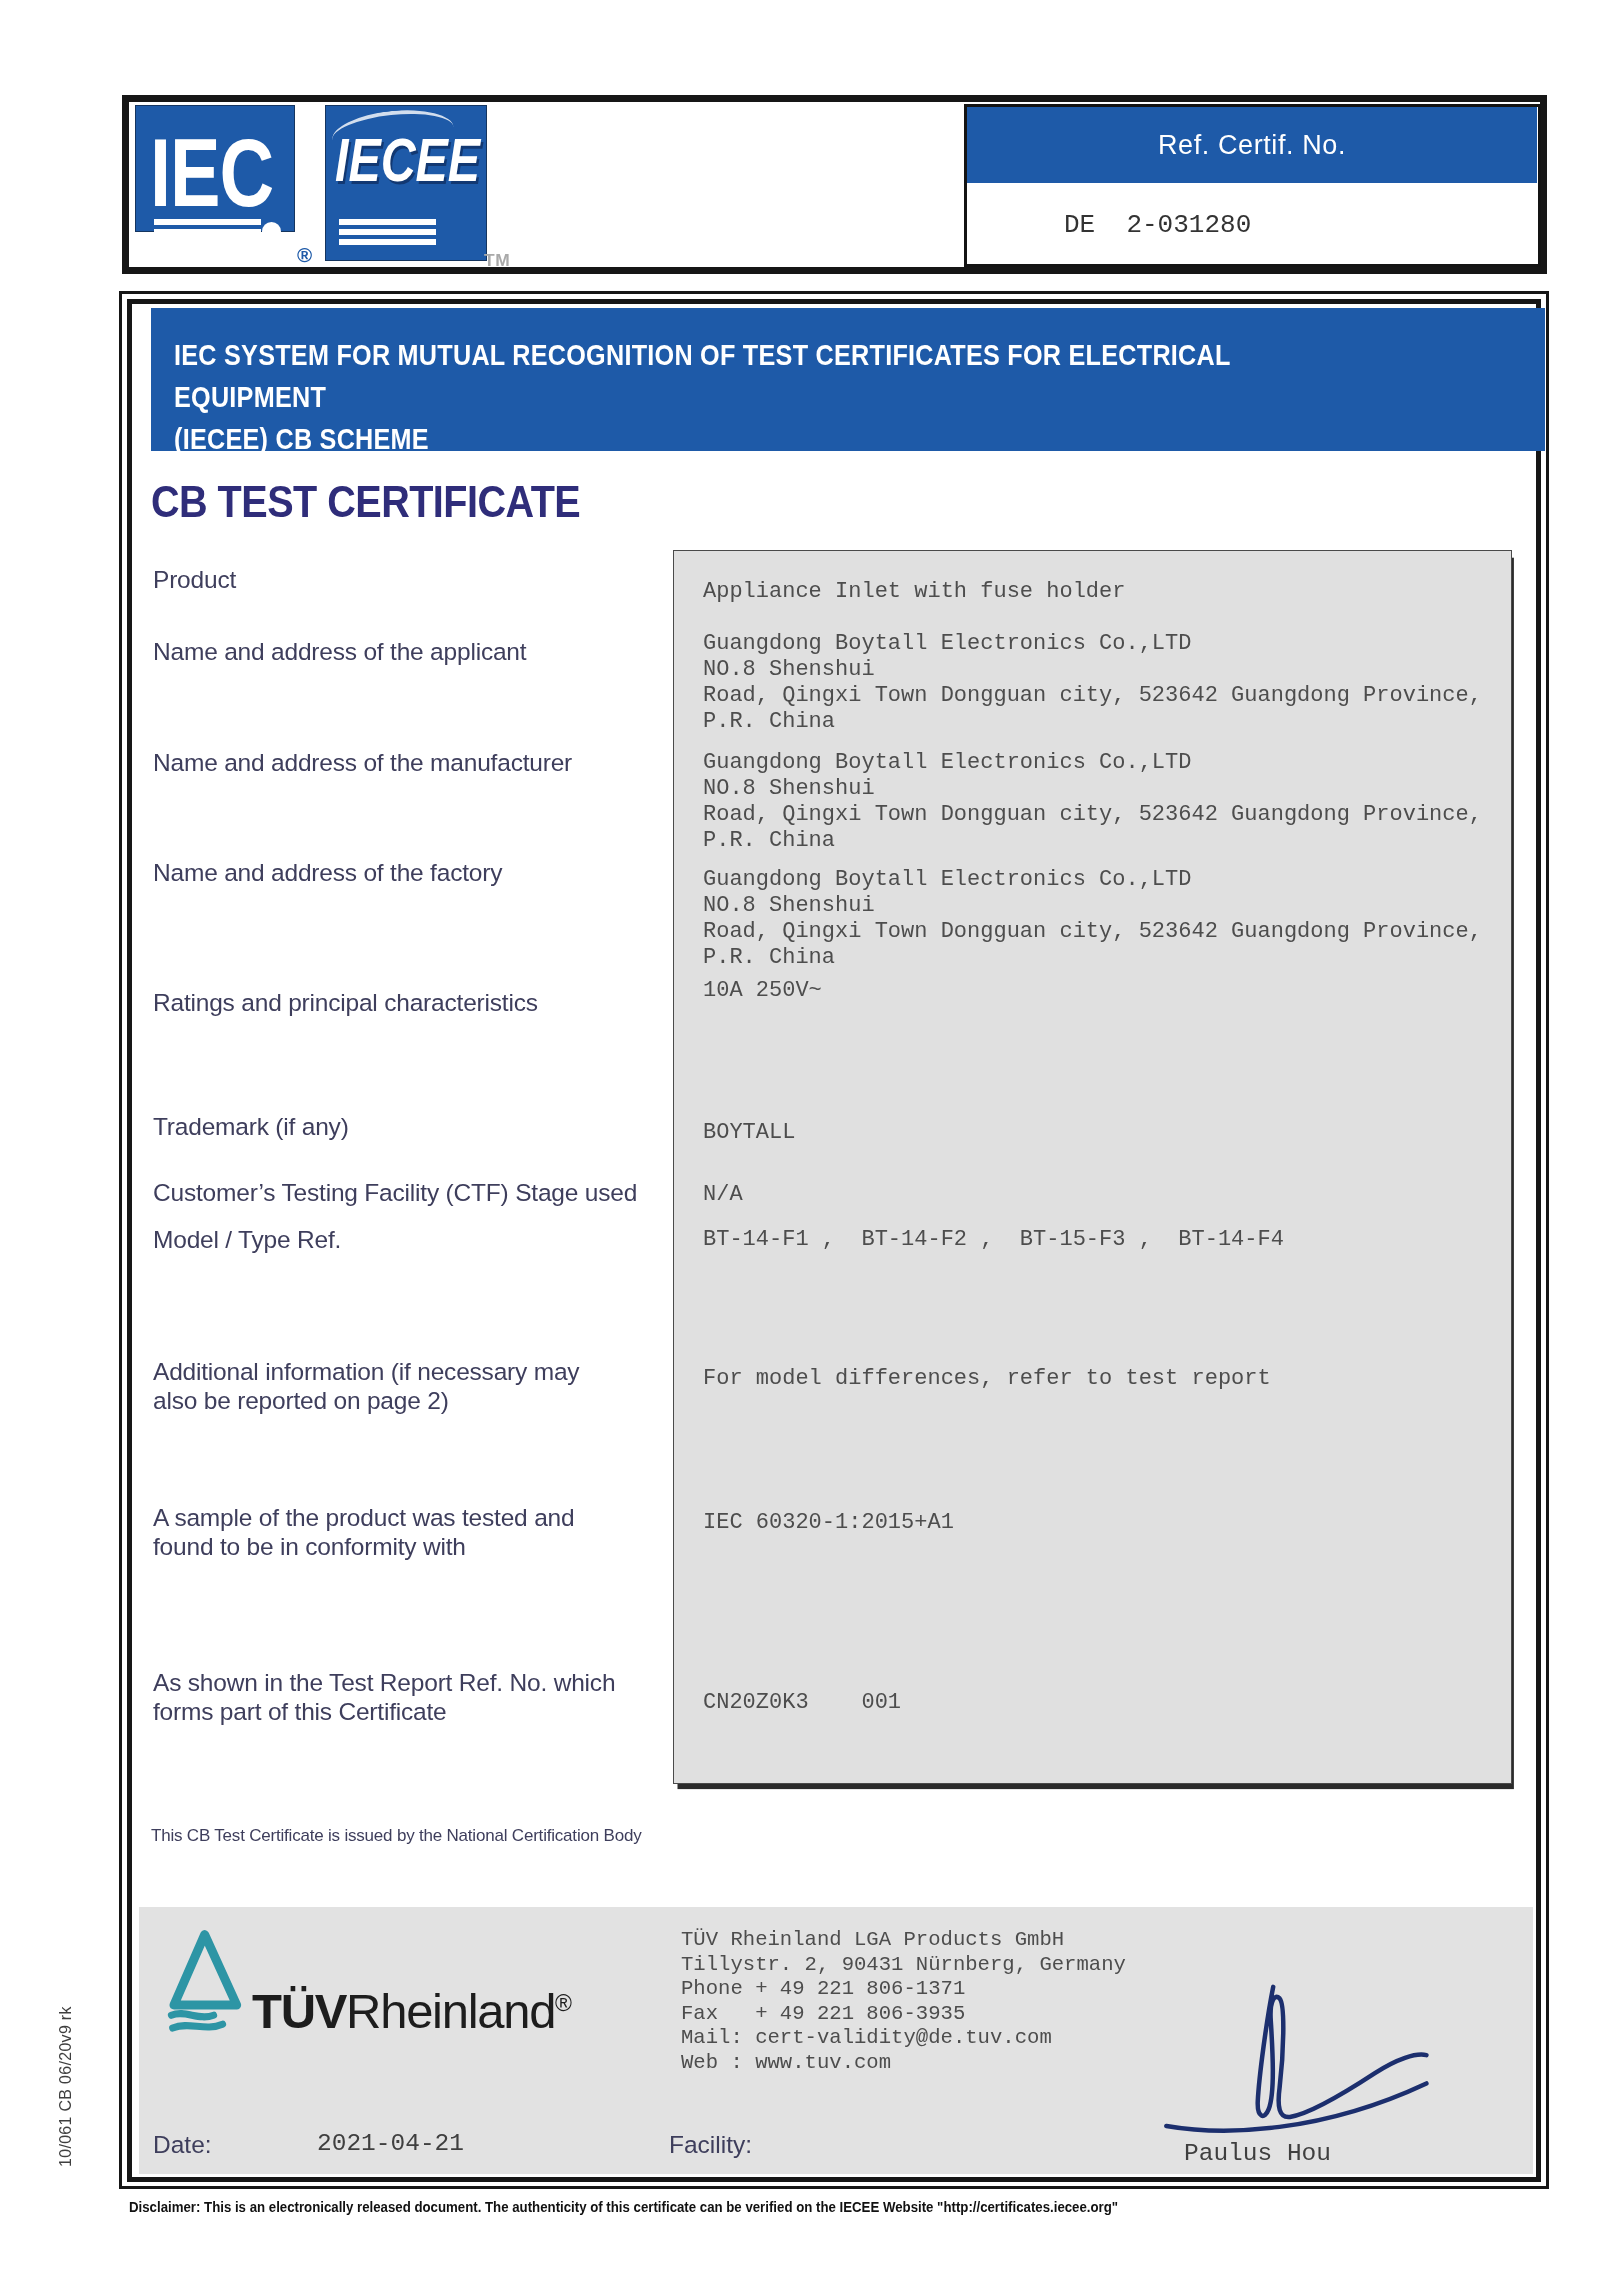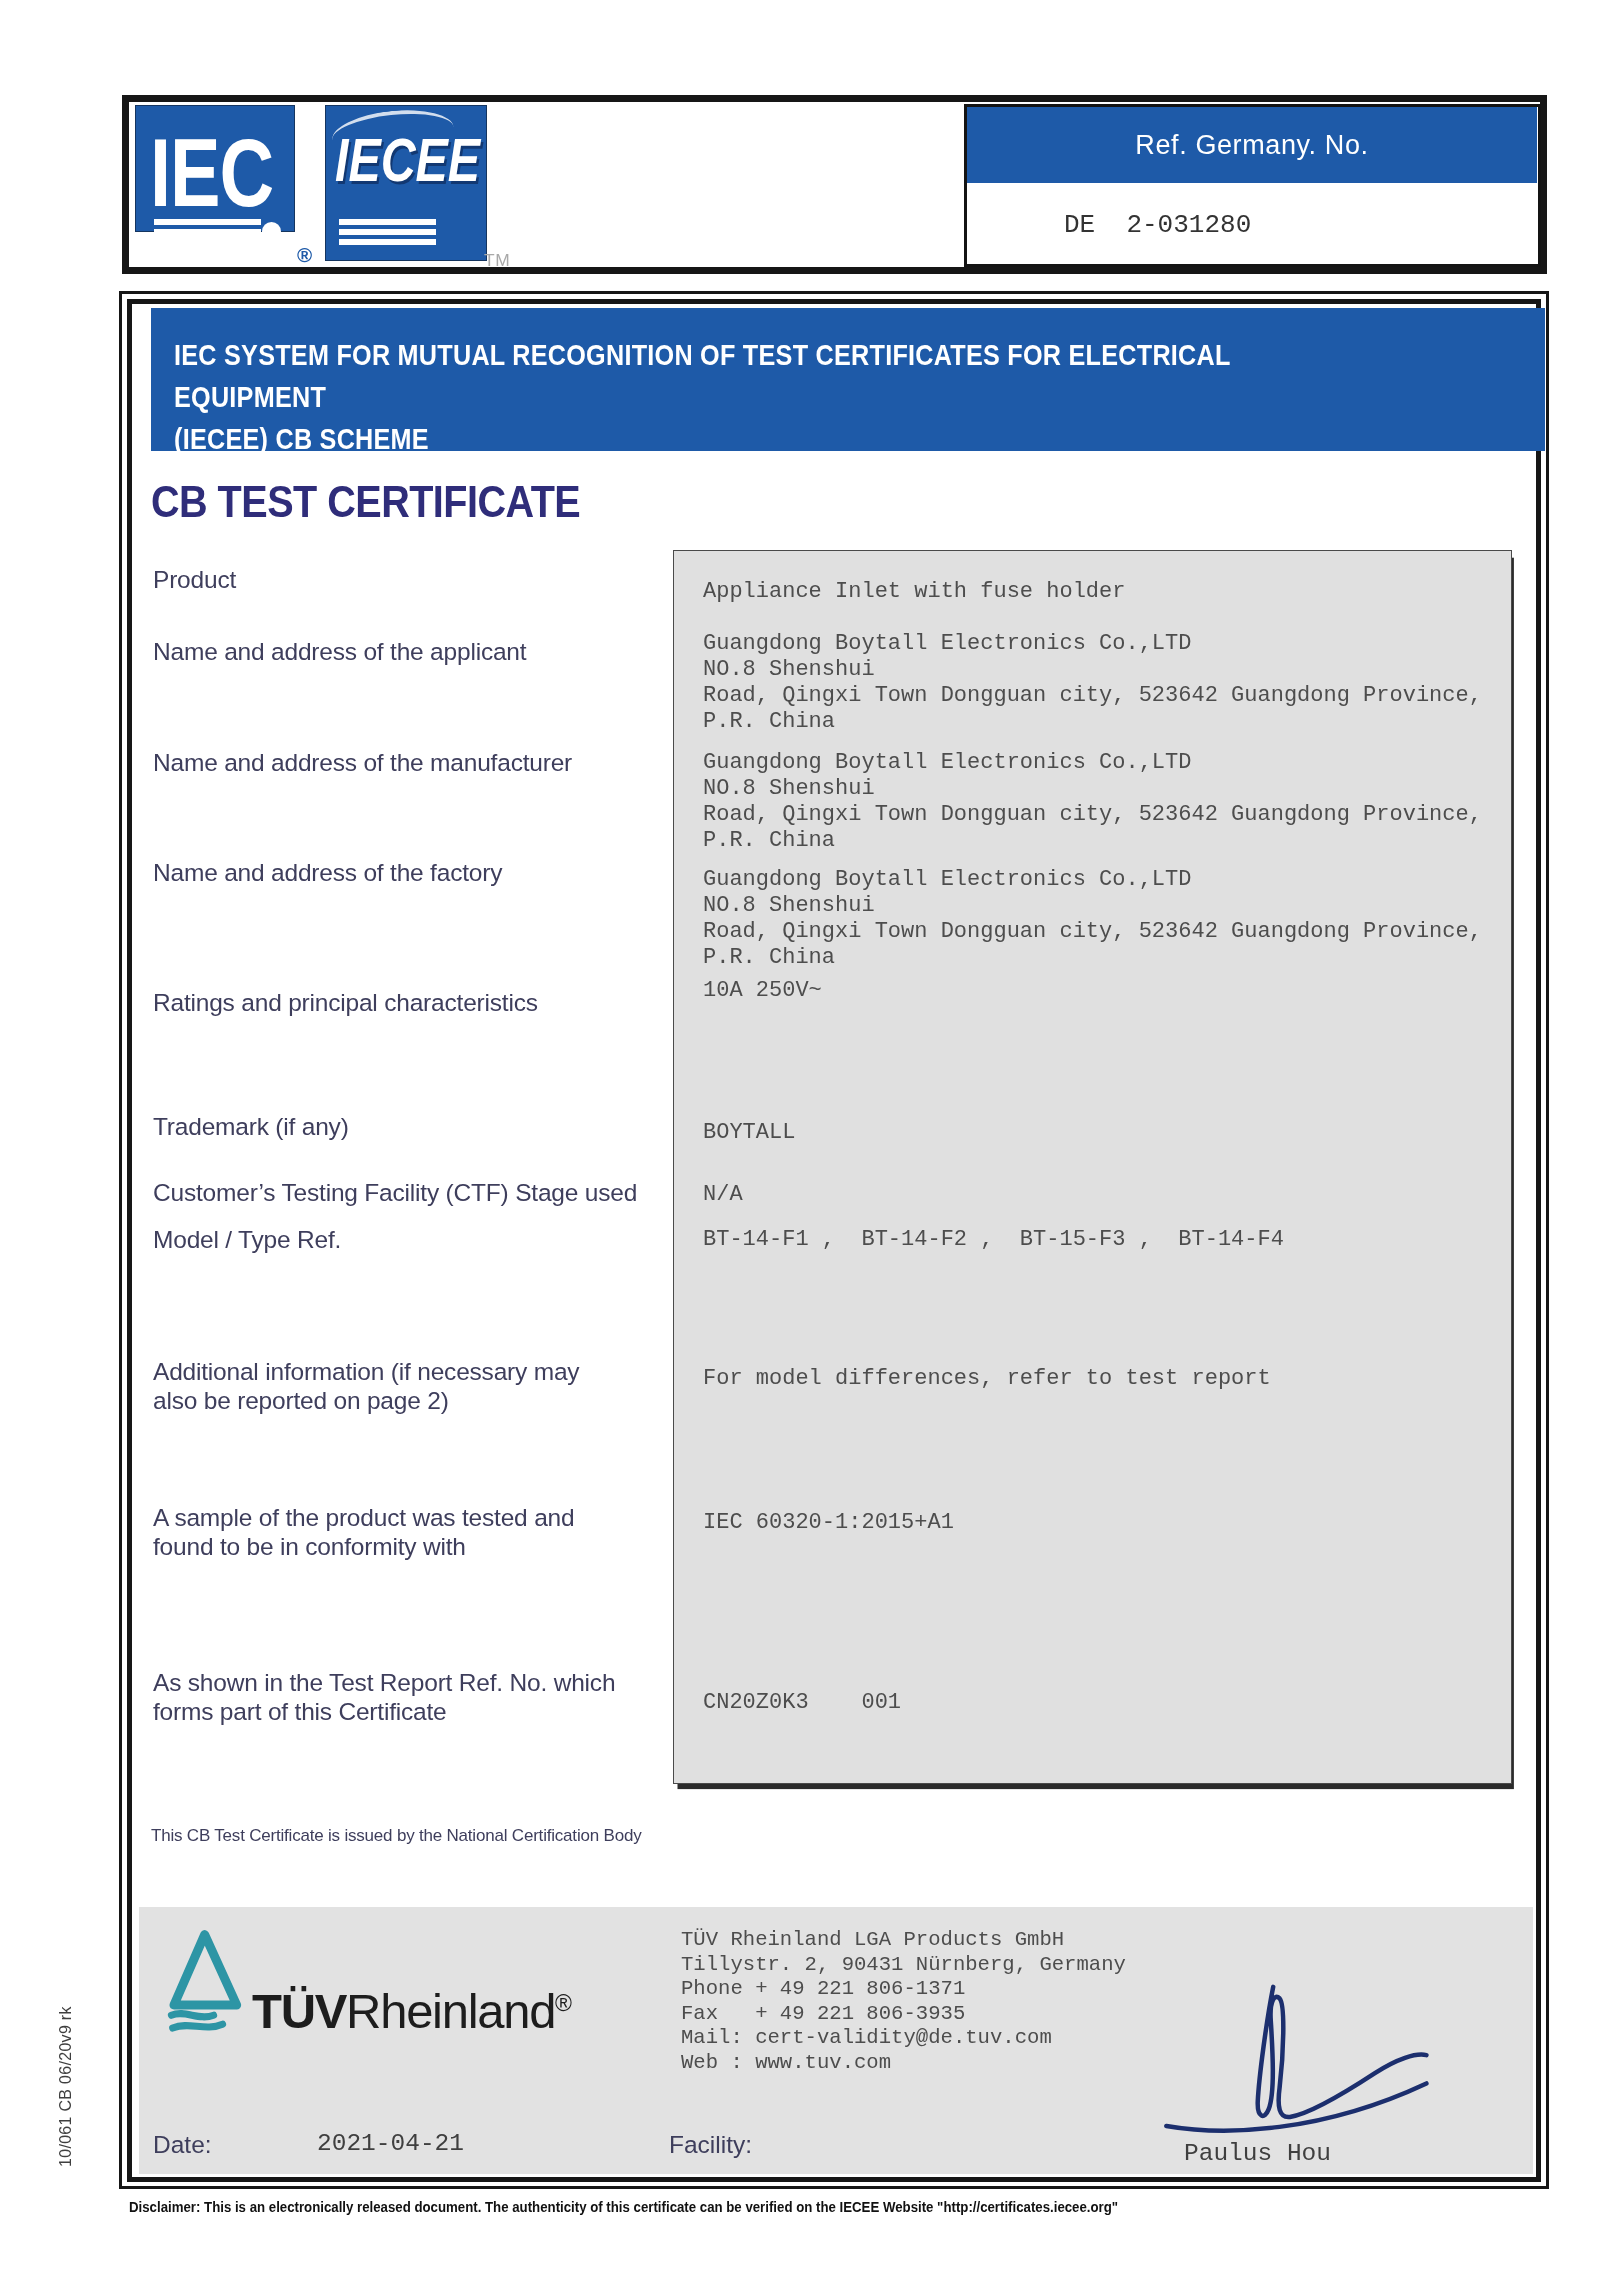--- a/index.html
+++ b/index.html
@@ -22,21 +22,21 @@
   .iecee-sq{left:325px;top:105px;width:162px;height:156px;background:#1e5aa8;border:1.3px solid #15355f;box-sizing:border-box;}
   .iec-text{left:14px;top:18px;color:#fff;font-size:97px;font-weight:700;line-height:97px;
             transform:scaleX(0.78);transform-origin:left top;letter-spacing:-1.3px;}
   .bar{position:absolute;background:#fff;height:6.4px;}
   .iec-dot{position:absolute;width:19.3px;height:19.3px;border-radius:50%;background:#fff;}
   .iecee-text{left:9px;top:23px;color:#fff;font-size:62px;font-weight:700;font-style:italic;line-height:62px;
               transform:scaleX(0.78);transform-origin:left top;text-shadow:2.6px 2.6px 0 rgba(10,30,70,0.55);}
   .swoosh{position:absolute;left:6.4px;top:5.1px;width:122px;height:41px;border-top:4.5px solid rgba(255,255,255,0.8);
           border-radius:50%;transform:rotate(-6deg);}
   .reg-mark{left:297px;top:243px;color:#1e5aa8;font-size:20.6px;font-weight:700;}
-  .tm-mark{left:484px;top:250px;color:#a9a9a9;font-size:17.4px;font-weight:400;letter-spacing:0.6px;}
+  .tm-mark{left:484px;top:250px;color:#a9a9a9;font-size:17.4px;font-weight:700;letter-spacing:0.6px;}
   
   .title{left:151px;top:476px;color:#2f2d7a;font-size:45px;font-weight:700;letter-spacing:-0.6px;
          transform:scaleX(0.88);transform-origin:left top;}
   .gray-box{left:673px;top:550px;width:839px;height:1234px;background:#e0e0e0;border:1.9px solid #4a4a4a;
             box-sizing:border-box;box-shadow:3.2px 6.4px 0 -1.3px #2b2b2b;}
   .label{left:153px;width:534px;color:#3e3e5c;font-size:24.5px;line-height:29px;white-space:pre-line;letter-spacing:-0.2px;}
   .value{left:703px;width:792px;color:#4d4d4d;font-family:"Liberation Mono",monospace;
          font-size:22px;line-height:26px;white-space:pre;}
   .issued{left:151px;top:1826px;color:#3e3e5c;font-size:17px;letter-spacing:-0.2px;}
   
@@ -75,21 +75,21 @@
   <div class="abs iecee-sq">
     <div class="swoosh"></div>
     <div class="abs iecee-text">IECEE</div>
     <div class="bar" style="left:13px;top:113px;width:97px;"></div>
     <div class="bar" style="left:13px;top:123px;width:97px;"></div>
     <div class="bar" style="left:13px;top:133px;width:97px;"></div>
   </div>
   <div class="abs tm-mark">TM</div>
 
   <div class="abs ref-box">
-    <div class="abs ref-head">Ref. Germany. No.</div>
+    <div class="abs ref-head">Ref. Certif. No.</div>
     <div class="abs ref-value">DE  2-031280</div>
   </div>
 
   <div class="abs main-box-outer"></div>
   <div class="abs main-box-inner"></div>
 
   <div class="abs banner">
     <div class="abs banner-text">IEC SYSTEM FOR MUTUAL RECOGNITION OF TEST CERTIFICATES FOR ELECTRICAL EQUIPMENT
 (IECEE) CB SCHEME</div>
   </div>

